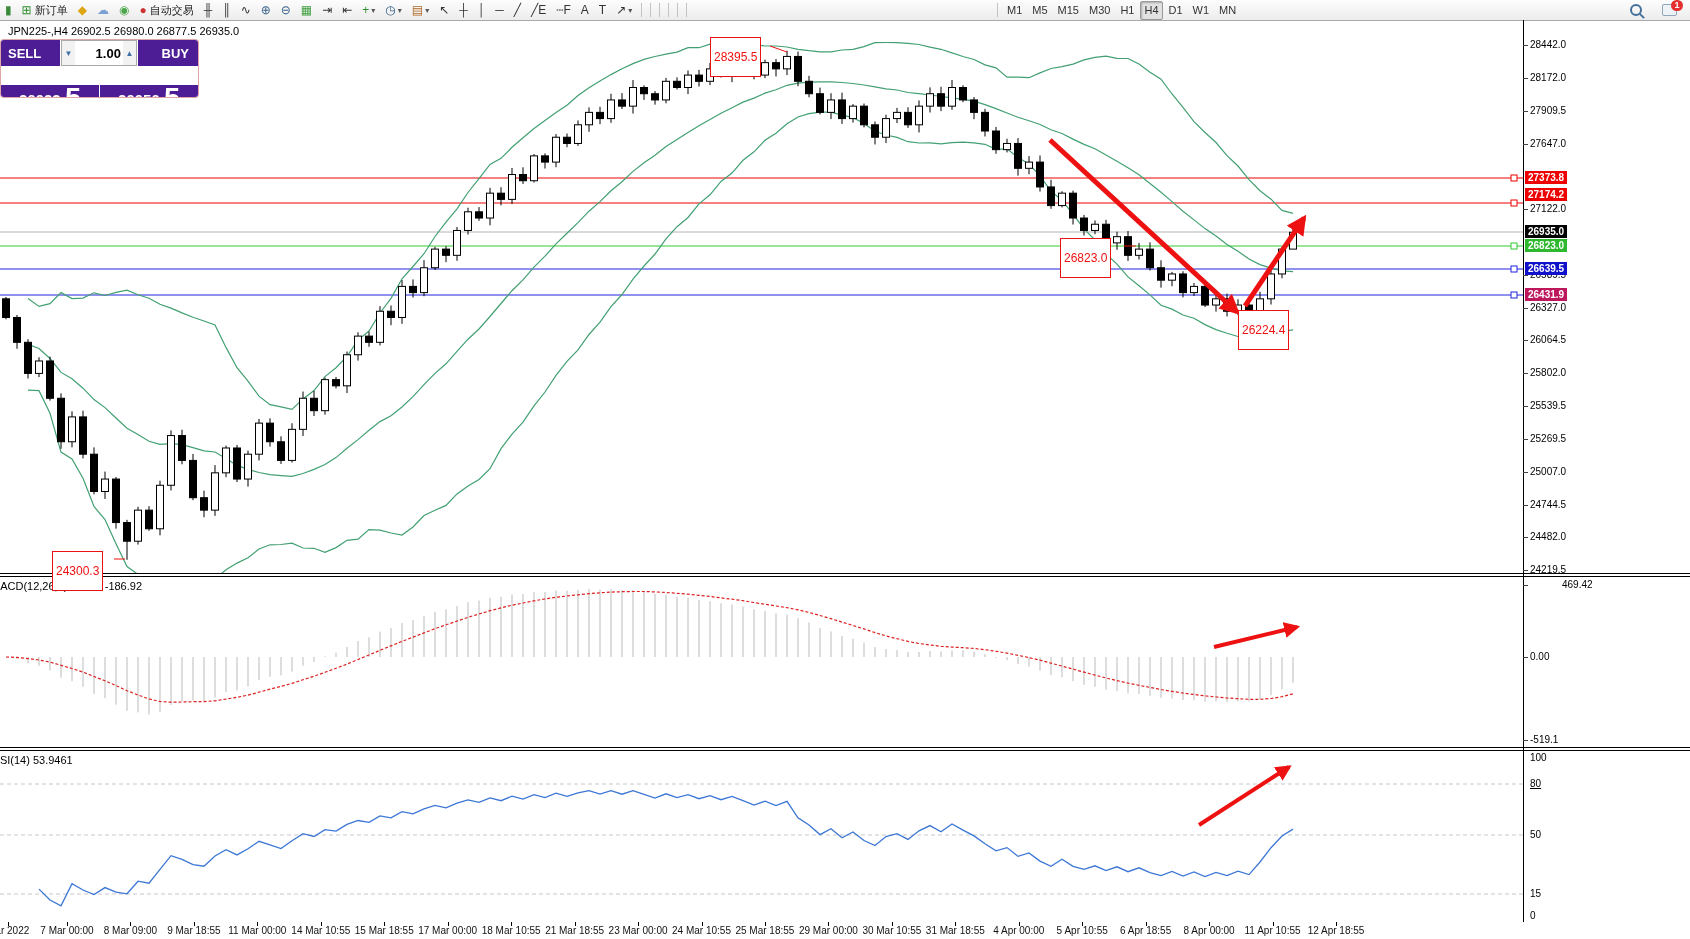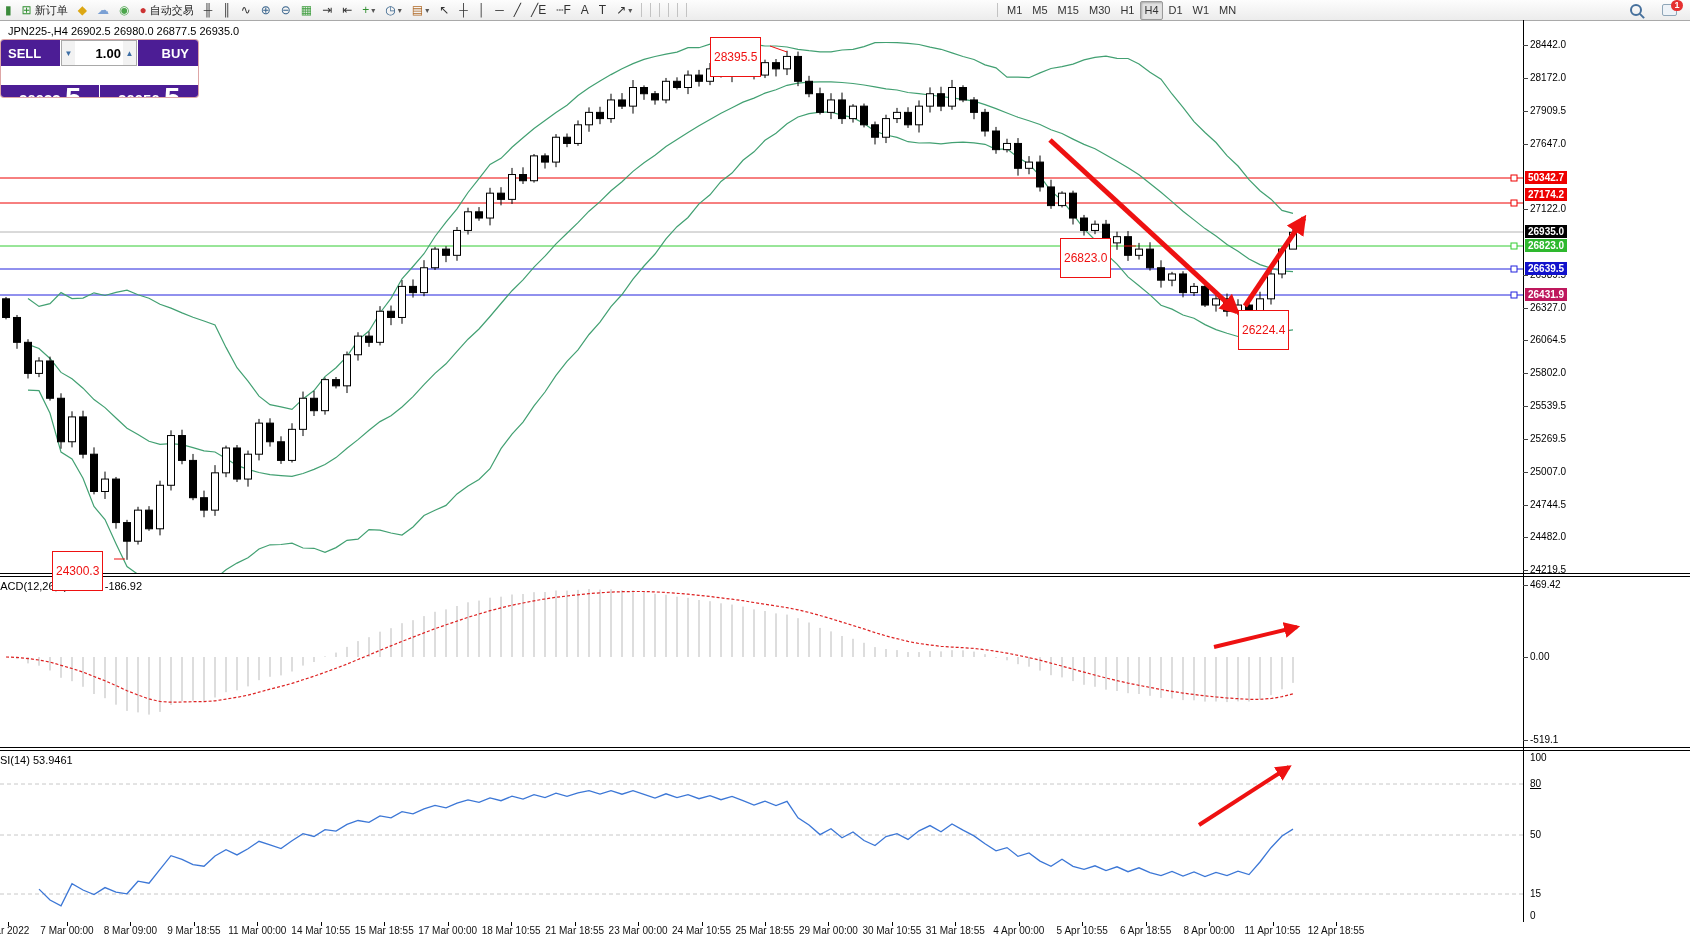--- a/index.html
+++ b/index.html
@@ -515,21 +515,21 @@
     <div class="axis-dash" style="top: 439px;"></div>
     <div class="axis-tick" style="top: 433px;">25269.5</div>
     <div class="axis-dash" style="top: 472px;"></div>
     <div class="axis-tick" style="top: 466px;">25007.0</div>
     <div class="axis-dash" style="top: 505px;"></div>
     <div class="axis-tick" style="top: 499px;">24744.5</div>
     <div class="axis-dash" style="top: 537px;"></div>
     <div class="axis-tick" style="top: 531px;">24482.0</div>
     <div class="axis-dash" style="top: 570px;"></div>
     <div class="axis-tick" style="top: 564px;">24219.5</div>
-    <div class="axis-box" style="top: 171px; background: rgb(238, 0, 0);">50342.7</div>
+    <div class="axis-box" style="top: 171px; background: rgb(238, 0, 0);">27373.8</div>
     <div class="axis-box" style="top: 188px; background: rgb(238, 0, 0);">27174.2</div>
     <div class="axis-box" style="top: 225px; background: rgb(0, 0, 0);">26935.0</div>
     <div class="axis-box" style="top: 239px; background: rgb(46, 184, 46);">26823.0</div>
     <div class="axis-box" style="top: 262px; background: rgb(17, 17, 204);">26639.5</div>
     <div class="axis-box" style="top: 288px; background: #be185d;">26431.9</div>
     <svg width="1523" height="170" style="top:577px">
       <g>
         <line x1="6" y1="80" x2="6" y2="80.0" stroke="#bbbbbb" stroke-width="1"></line>
         <line x1="17" y1="80" x2="17" y2="82.1" stroke="#bbbbbb" stroke-width="1"></line>
         <line x1="28" y1="80" x2="28" y2="86.4" stroke="#bbbbbb" stroke-width="1"></line>
@@ -651,21 +651,21 @@
       </g>
       <polyline points="6,80.0 17,80.4 28,81.6 39,83.0 50,85.1 61,88.3 72,91.5 83,95.1 94,99.5 105,103.8 116,108.6 127,113.7 138,118.0 149,121.9 160,124.5 171,125.2 182,125.0 193,124.7 204,124.6 215,123.8 226,122.1 237,120.3 248,118.1 259,115.2 270,112.1 281,109.3 292,106.4 303,102.8 314,99.2 325,95.3 336,91.3 347,87.1 358,82.5 369,78.0 380,73.3 391,68.9 402,64.4 413,60.1 424,55.9 435,51.7 446,47.8 457,44.1 468,40.3 479,37.0 490,33.7 501,30.9 512,28.2 523,26.0 534,23.8 545,22.0 556,20.3 567,19.0 578,17.8 589,16.6 600,15.8 611,15.1 622,14.7 633,14.5 644,14.5 655,14.9 666,15.5 677,16.3 688,17.2 699,18.4 710,19.5 721,20.9 732,22.2 743,23.7 754,25.5 765,27.2 776,29.0 787,30.7 798,32.8 809,35.4 820,38.5 831,41.7 842,45.1 853,48.5 864,51.9 875,55.6 886,58.9 897,61.7 908,64.4 919,66.5 930,68.0 941,69.3 952,70.1 963,70.7 974,71.5 985,72.7 996,74.3 1007,76.1 1018,78.3 1029,80.6 1040,83.2 1051,86.2 1062,89.1 1073,92.1 1084,95.2 1095,98.1 1106,101.0 1117,103.6 1128,106.1 1139,108.3 1150,110.4 1161,112.5 1172,114.3 1183,116.1 1194,117.5 1205,118.9 1216,120.0 1227,121.0 1238,121.7 1249,122.3 1260,122.3 1271,121.5 1282,119.7 1293,116.9" fill="none" stroke="#dd2222" stroke-width="1.2" stroke-dasharray="3 2"></polyline>
       <defs>
         <marker id="arrD0" viewBox="0 0 10 10" refX="8" refY="5" markerWidth="4" markerHeight="4" orient="auto">
           <path d="M0,0L10,5L0,10z" fill="#ee1111"></path>
         </marker>
       </defs>
       <line x1="1214" y1="70" x2="1297" y2="50" stroke="#ee1111" stroke-width="4" marker-end="url(#arrD0)"></line>
     </svg>
     <div class="axis-dash" style="top: 585px;"></div>
-    <div class="axis-tick" style="top: 579px;">469.42</div>
+    <div class="axis-tick" style="top: 579px; margin-left: 32px;">469.42</div>
     <div class="axis-dash" style="top: 657px;"></div>
     <div class="axis-tick" style="top: 651px;">0.00</div>
     <div class="axis-dash" style="top: 740px;"></div>
     <div class="axis-tick" style="top: 734px;">-519.1</div>
     <svg width="1523" height="171" style="top:751px">
       <line x1="0" y1="33" x2="1523" y2="33" stroke="#c8c8c8" stroke-width="1" stroke-dasharray="4 3"></line>
       <line x1="0" y1="84" x2="1523" y2="84" stroke="#c8c8c8" stroke-width="1" stroke-dasharray="4 3"></line>
       <line x1="0" y1="143" x2="1523" y2="143" stroke="#c8c8c8" stroke-width="1" stroke-dasharray="4 3"></line>
       <polyline points="39,138.1 50,149.0 61,154.8 72,132.6 83,139.0 94,143.5 105,136.6 116,141.2 127,142.8 138,130.2 149,132.2 160,118.3 171,104.7 182,108.4 193,113.6 204,115.2 215,105.0 226,98.7 237,103.9 248,97.7 259,90.3 270,93.9 281,97.5 292,89.8 303,82.7 314,85.5 325,78.6 336,80.1 347,73.4 358,69.5 369,71.3 380,64.9 391,66.9 402,60.7 413,62.8 424,57.8 435,54.4 446,56.8 457,52.1 468,48.8 479,51.4 490,46.9 501,49.7 512,45.2 523,48.1 534,43.6 545,46.6 556,42.2 567,45.3 578,41.9 589,39.7 600,43.1 611,39.7 622,43.2 633,39.6 644,43.3 655,47.0 666,42.8 677,46.6 688,43.7 699,47.7 710,44.6 721,48.7 732,45.4 743,49.7 754,54.1 765,50.1 776,54.5 787,50.4 798,66.8 809,74.0 820,83.6 831,77.8 842,86.8 853,81.0 864,89.5 875,94.6 886,85.6 897,82.7 908,88.4 919,79.8 930,74.6 941,80.7 952,72.9 963,79.1 974,84.9 985,92.8 996,99.9 1007,96.6 1018,105.4 1029,102.0 1040,110.1 1051,115.3 1062,108.3 1073,115.3 1084,118.4 1095,114.8 1106,119.6 1117,115.8 1128,120.7 1139,116.8 1150,121.7 1161,124.6 1172,120.5 1183,125.1 1194,121.0 1205,125.6 1216,121.4 1227,124.6 1238,120.2 1249,123.6 1260,111.0 1271,96.7 1282,85.0 1293,78.1" fill="none" stroke="#3c77d6" stroke-width="1.3"></polyline>
       <defs>

